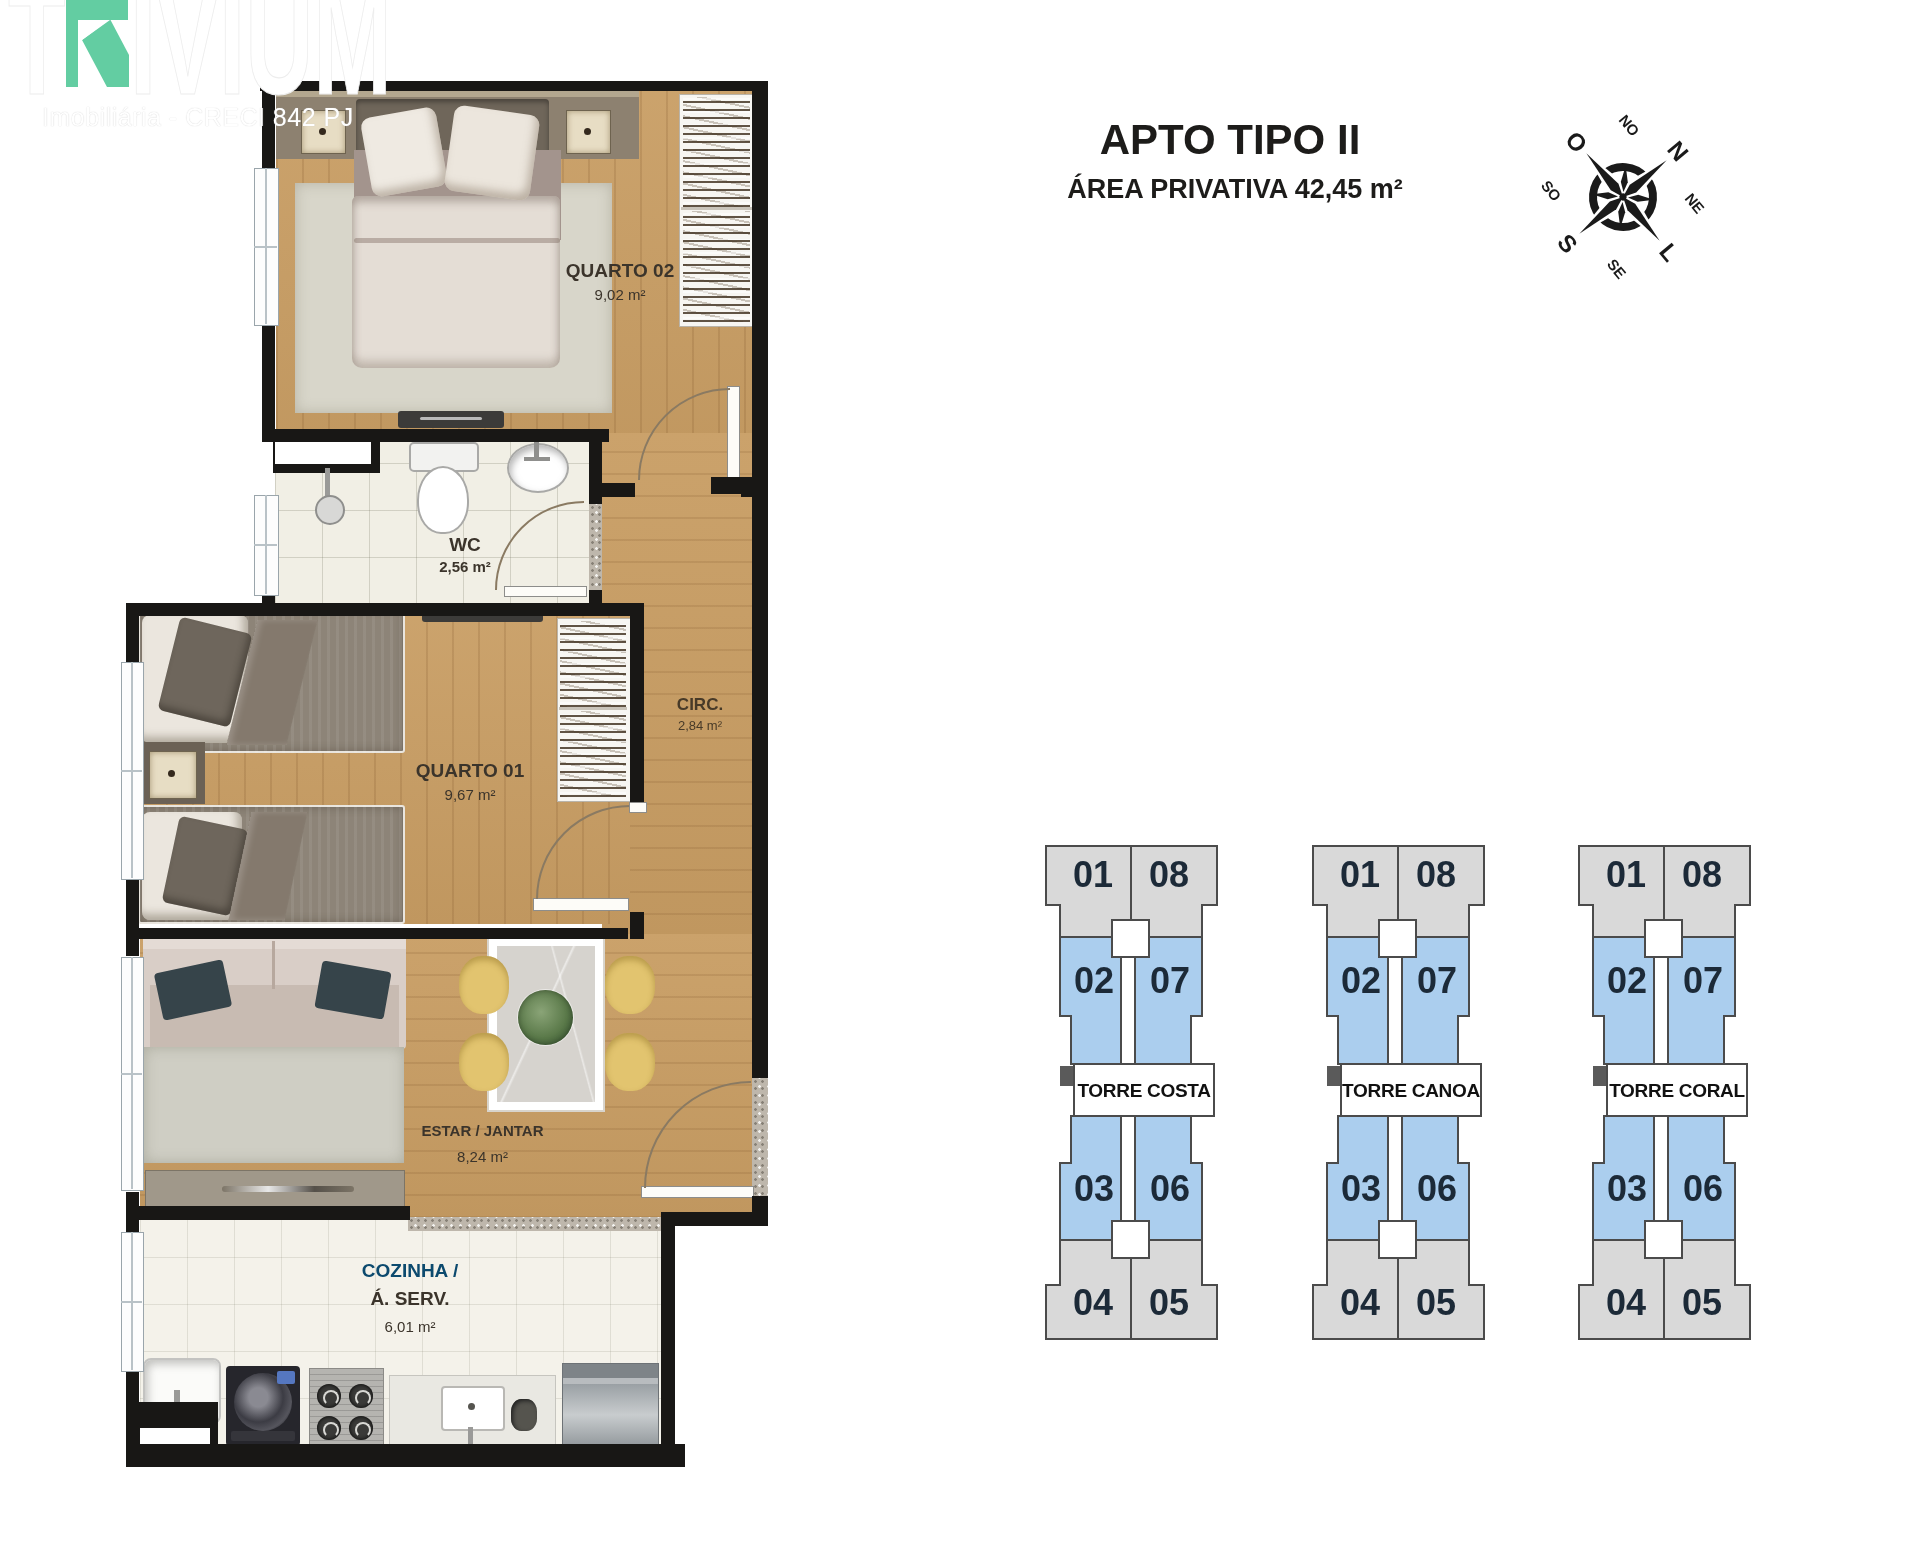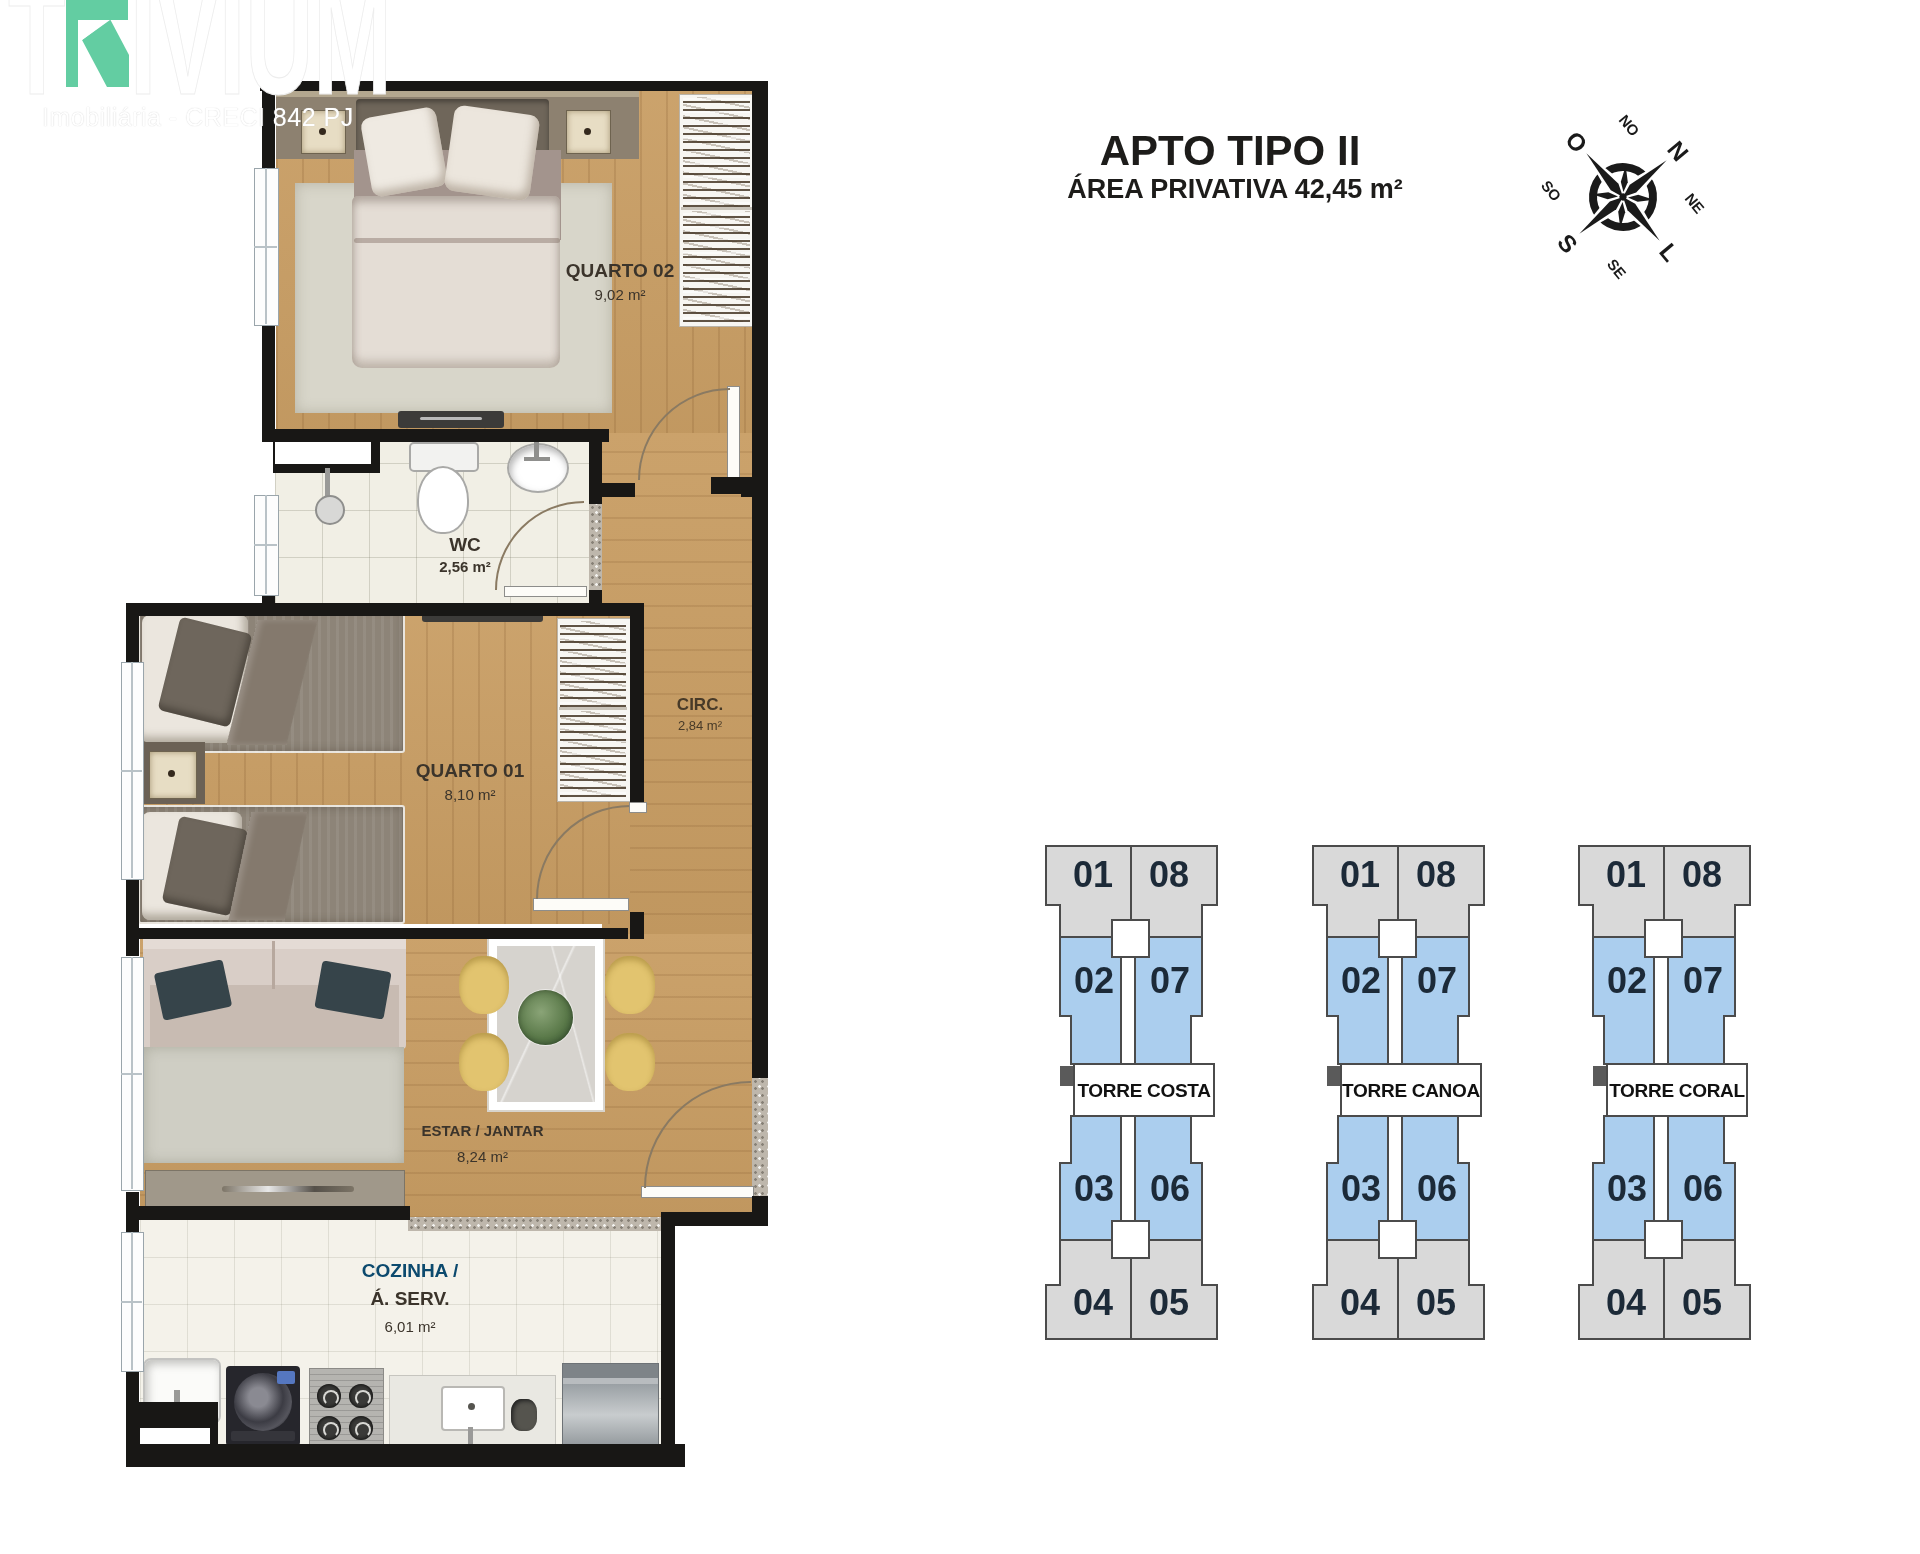--- a/index.html
+++ b/index.html
@@ -129,21 +129,21 @@
 <div class="abs" style="left:138px;top:805px;width:267px;height:119px;background:#8d8478;border-radius:3px;border:2px solid #e9e5de;box-sizing:border-box;box-shadow:inset 0 0 10px rgba(60,50,40,0.4);"></div>
 <div class="abs" style="left:138px;top:805px;width:267px;height:119px;background:repeating-linear-gradient(90deg, rgba(255,255,255,0.07) 0 3px, transparent 3px 9px);"></div>
 
 <div class="abs" style="left:142px;top:812px;width:100px;height:108px;background:#ebe6de;border-radius:8px;box-shadow:inset -5px -6px 9px rgba(130,120,105,0.55);"></div>
 
 <div class="abs" style="left:170px;top:822px;width:70px;height:88px;background:#6e665c;border-radius:6px;transform:rotate(12deg);box-shadow:inset -4px -5px 7px rgba(40,35,28,0.45);"></div>
 
 <div class="abs" style="left:240px;top:812px;width:56px;height:108px;background:#84796d;transform:skewX(-12deg);box-shadow:inset 4px 0 6px rgba(255,255,255,0.18);"></div>
 
 <div class="lbl" style="left:390px;top:760px;width:160px;font-size:19px;color:#3b342b;font-weight:bold;">QUARTO 01</div>
-<div class="lbl" style="left:390px;top:786px;width:160px;font-size:15px;color:#3b342b;font-weight:normal;">8,10 m²</div>
+<div class="lbl" style="left:390px;top:786px;width:160px;font-size:15px;color:#3b342b;font-weight:normal;">9,67 m²</div>
 
 <div class="abs" style="left:533px;top:898px;width:94px;height:11px;background:#fdfcf8;border:1px solid #8d8d8b;"></div>
 
 <svg class="abs" style="left:535px;top:804px;" width="97" height="97">
     <path d="M 95 2 A 93 93 0 0 0 2 95" fill="none" stroke="#8a7a62" stroke-width="2"></path>
   </svg>
 
 <div class="abs" style="left:727px;top:386px;width:11px;height:92px;background:#fdfcf8;border:1px solid #8d8d8b;"></div>
 
 <svg class="abs" style="left:637px;top:387px;" width="95" height="95">
@@ -300,21 +300,21 @@
 
 <svg class="abs" style="left:0;top:0;" width="200" height="120">
 <path d="M66 0 H78 V87 H66 Z" fill="#63cda2"></path>
 <path d="M66 0 H128 V20 H66 Z" fill="#63cda2"></path>
 <path d="M82 40 L110 19 L129 55 L129 87 L107 87 Z" fill="#63cda2"></path>
 <path d="M78 20 L110 20 L82 40 L78 40 Z" fill="#ffffff"></path>
 </svg>
 
 <div class="abs" style="left:42px;top:103px;font-size:25px;color:#ffffff;text-shadow:0 0 1px rgba(185,185,185,0.8);letter-spacing:0.5px;">Imobiliária - CRECI 842 PJ</div>
 
-<div class="abs" style="left:1040px;top:116px;width:380px;text-align:center;color:#1d1c1a;font-weight:bold;font-size:42px;margin-top:11px;">APTO TIPO II</div>
+<div class="abs" style="left:1040px;top:116px;width:380px;text-align:center;color:#1d1c1a;font-weight:bold;font-size:42px;">APTO TIPO II</div>
 
 <div class="abs" style="left:1040px;top:174px;width:390px;text-align:center;color:#1d1c1a;font-weight:bold;font-size:27px;">ÁREA PRIVATIVA 42,45 m²</div>
 
 <svg class="abs" style="left:1528px;top:102px;" width="200" height="200" viewBox="0 0 200 200">
     <g transform="translate(95,95) rotate(50)">
       <circle cx="0" cy="0" r="30" fill="none" stroke="#1a1a1a" stroke-width="8"></circle>
       <g transform="rotate(0)">
         <path d="M0 2 L-9 -13 L0 -60 L9 -13 Z" fill="#fff"></path>
         <path d="M0 0 L-5 -13 L0 -57 L5 -13 Z" fill="#1a1a1a"></path>
       </g>

